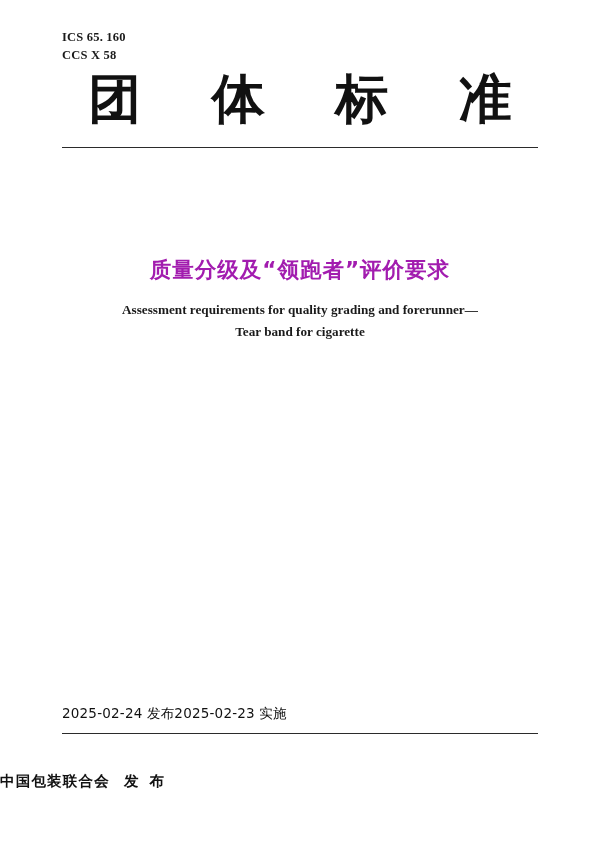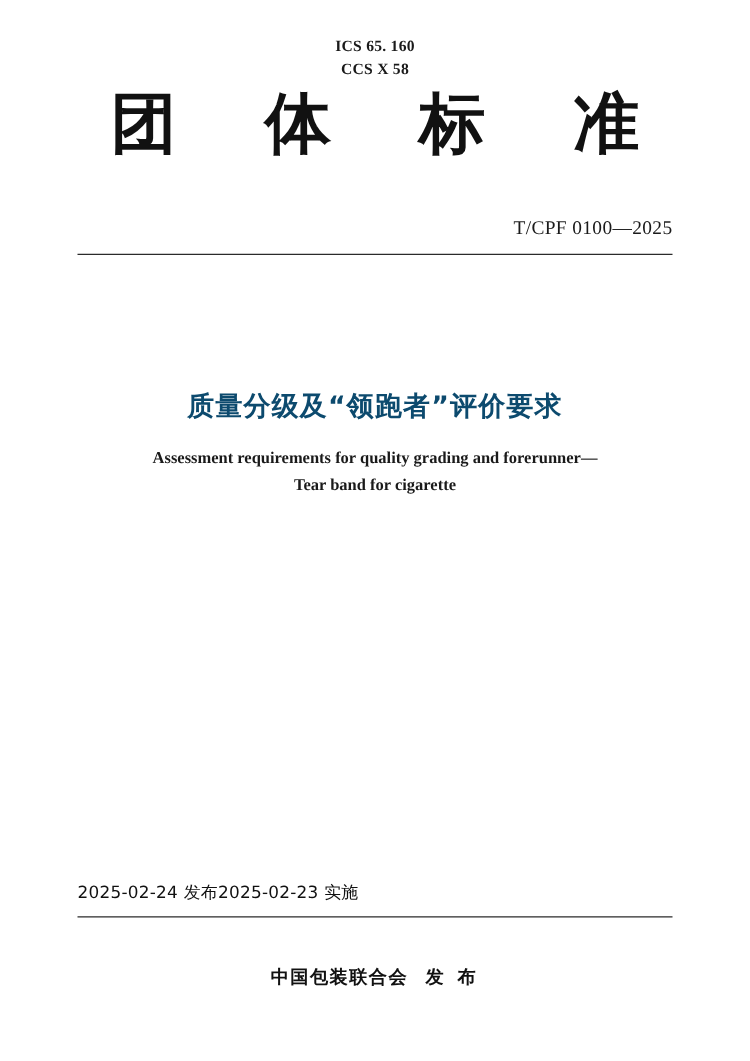--- a/index.html
+++ b/index.html
@@ -26,21 +26,20 @@
   
   .codes {
     padding-top: 28px;
     line-height: 1.45;
   }
   .codes div {
     font-family: "Liberation Serif", serif;
     font-weight: bold;
     font-size: 12.5px;
     letter-spacing: 0.2px;
-    text-align: center;
   }
 
   
   .doc-kind {
     text-align: center;
     font-family: "DejaVu Sans", sans-serif;
     font-weight: bold;
     font-size: 53px;
     letter-spacing: 26px;
     text-indent: 26px;
@@ -65,21 +64,21 @@
 
   
   .cn-title {
     margin-top: 104px;
     text-align: center;
     font-family: "DejaVu Sans", sans-serif;
     font-weight: bold;
     font-size: 21.5px;
     line-height: 1.72;
     letter-spacing: 1px;
-    color: #0c4a6e;
+    color: #a21caf;
   }
   .cn-title .line2 {
     display: block;
   }
 
   
   .en-title {
     margin-top: 10px;
     text-align: center;
     font-family: "Liberation Serif", serif;
@@ -118,21 +117,20 @@
     height: 0;
     border-top: 1.4px solid #2b2b2b;
   }
 
   
   .publisher {
     position: absolute;
     left: 0;
     right: 0;
     top: 772px;
-    text-align: center;
     font-family: "DejaVu Sans", sans-serif;
     font-weight: bold;
     font-size: 14.5px;
     letter-spacing: 1.2px;
     color: #111;
   }
   .publisher .pub-verb {
     margin-left: 14px;
     letter-spacing: 3px;
   }
@@ -142,21 +140,20 @@
 
 <div class="page">
 
   <div class="codes">
     <div>ICS 65. 160</div>
     <div>CCS X 58</div>
   </div>
 
   <div class="doc-kind">团 体 标 准</div>
 
-  <div class="std-number">T/CPF 0100—2025</div>
 
   <div class="rule"></div>
 
   <div class="cn-title">
     <span class="line1">质量分级及“领跑者”评价要求</span>
   </div>
 
   <div class="en-title">
     <span>Assessment requirements for quality grading and forerunner—</span>
     <span>Tear band for cigarette</span>

